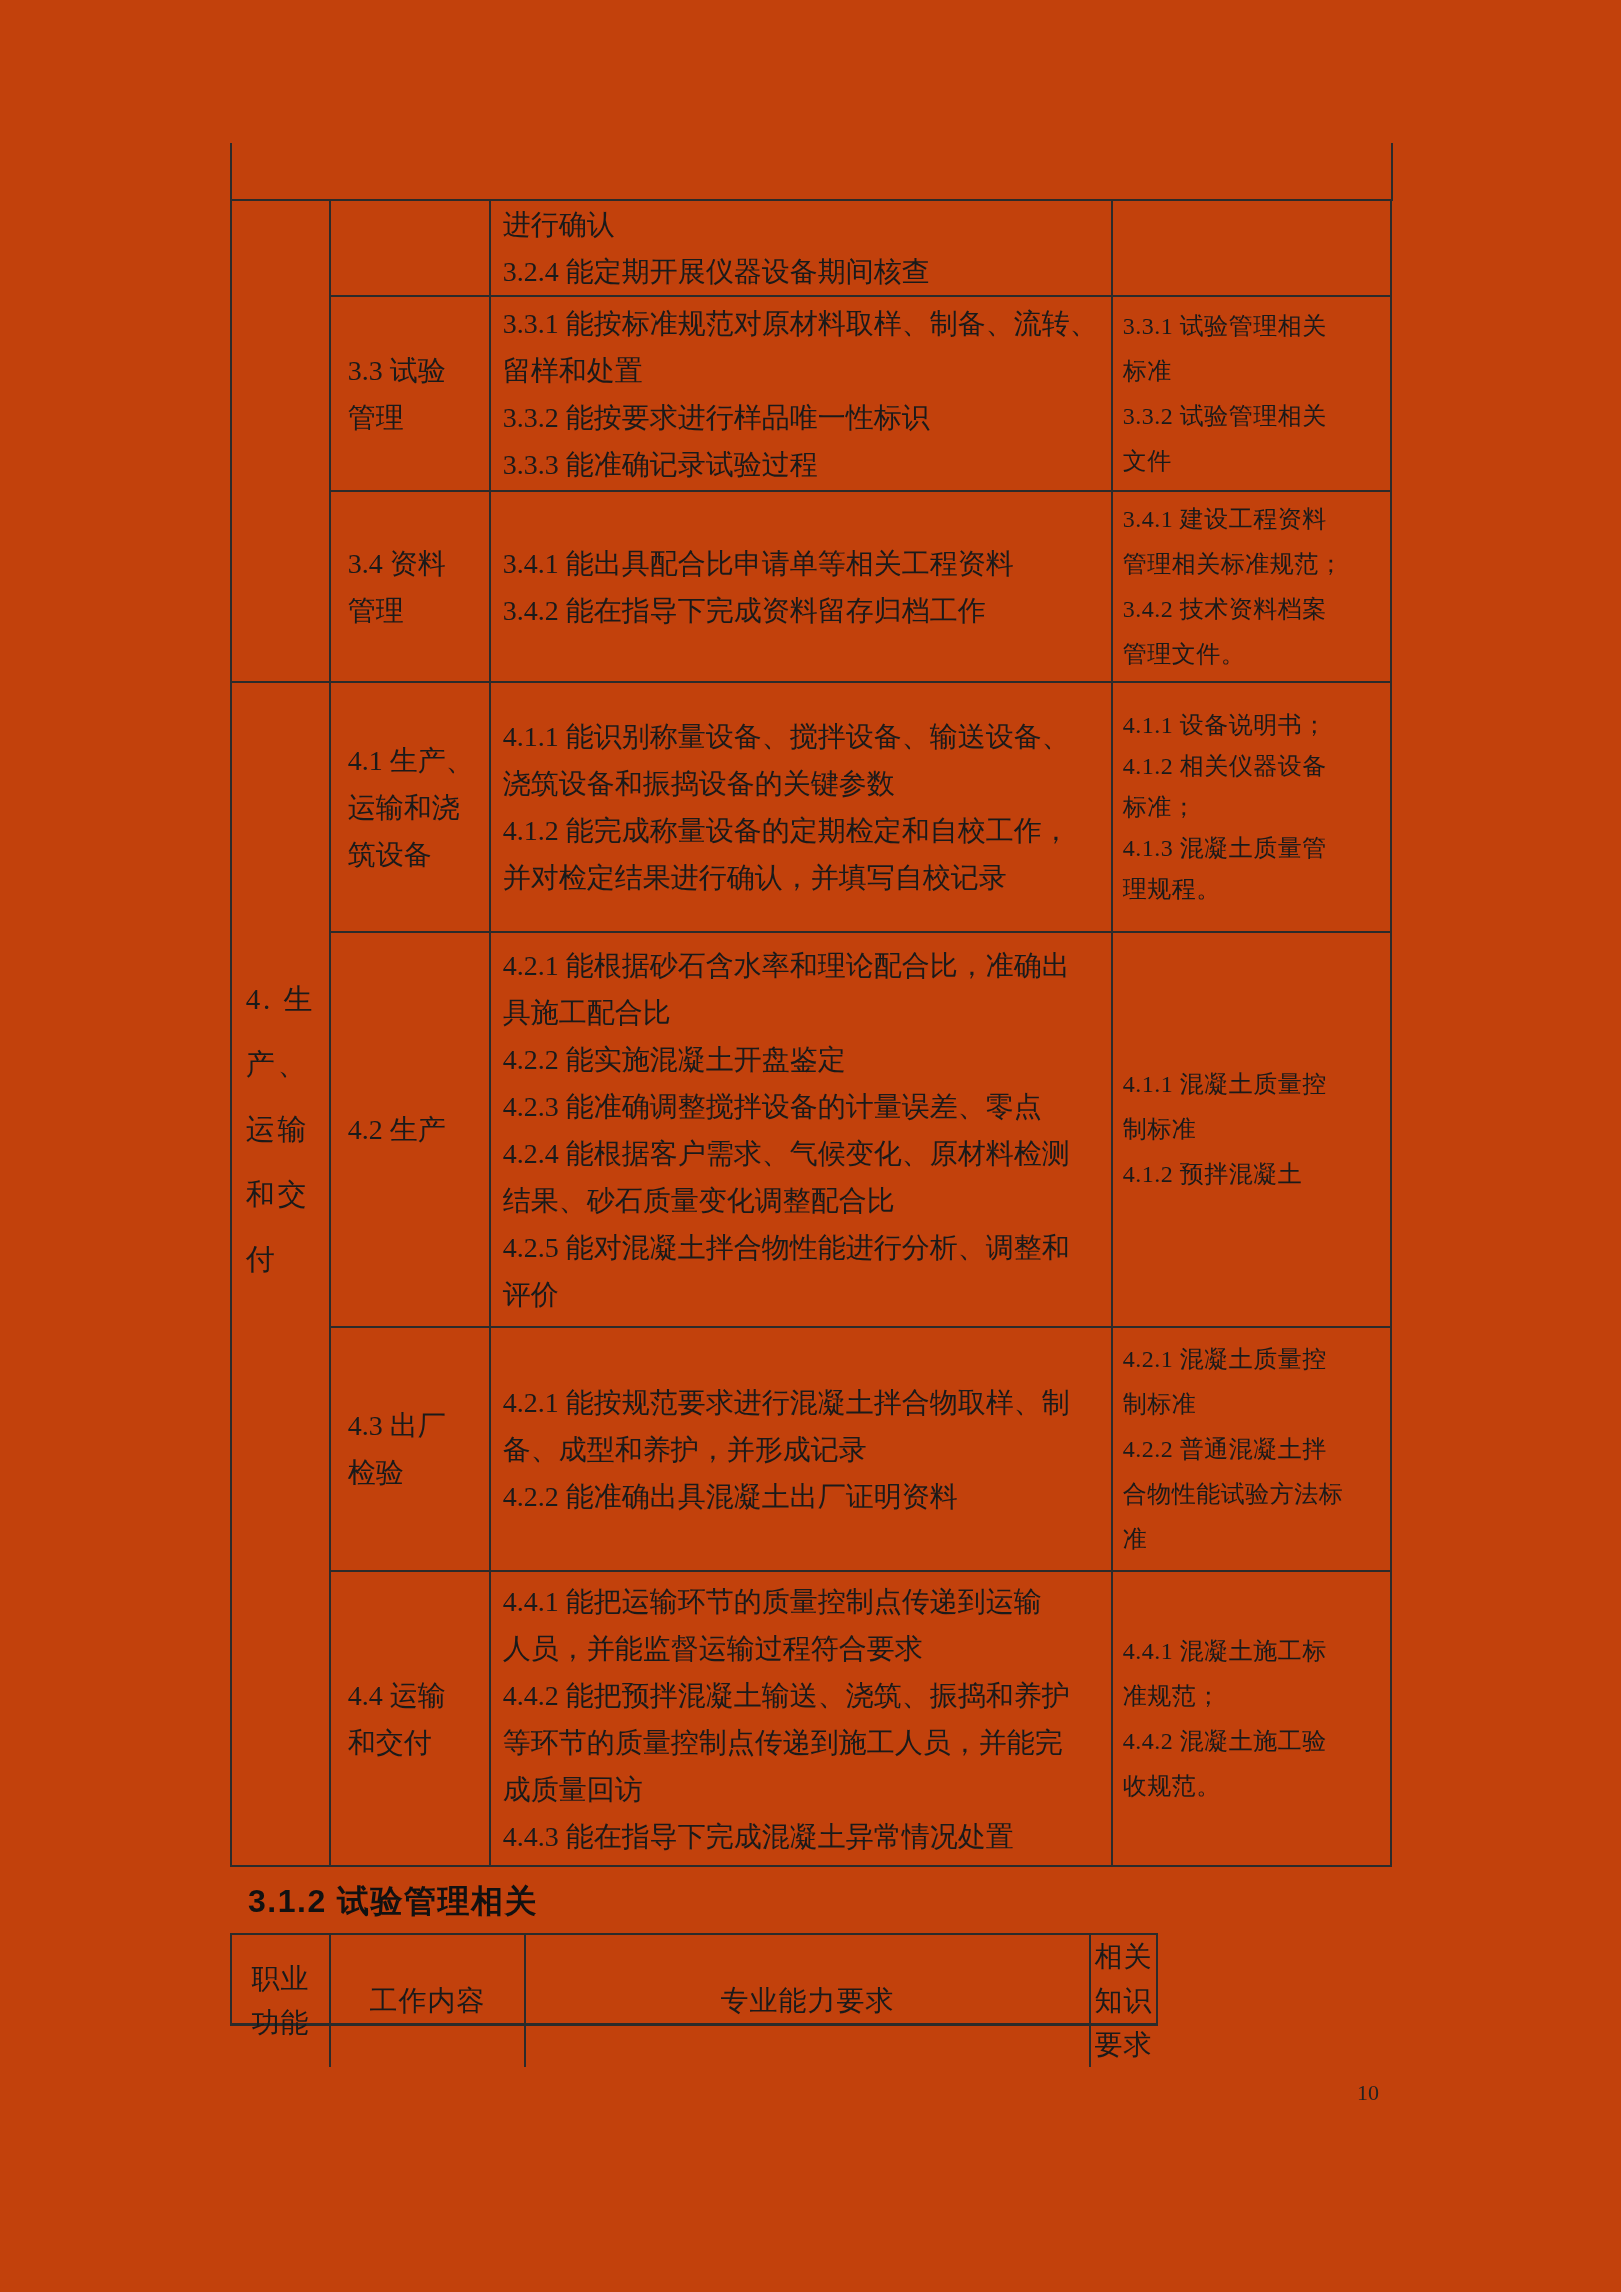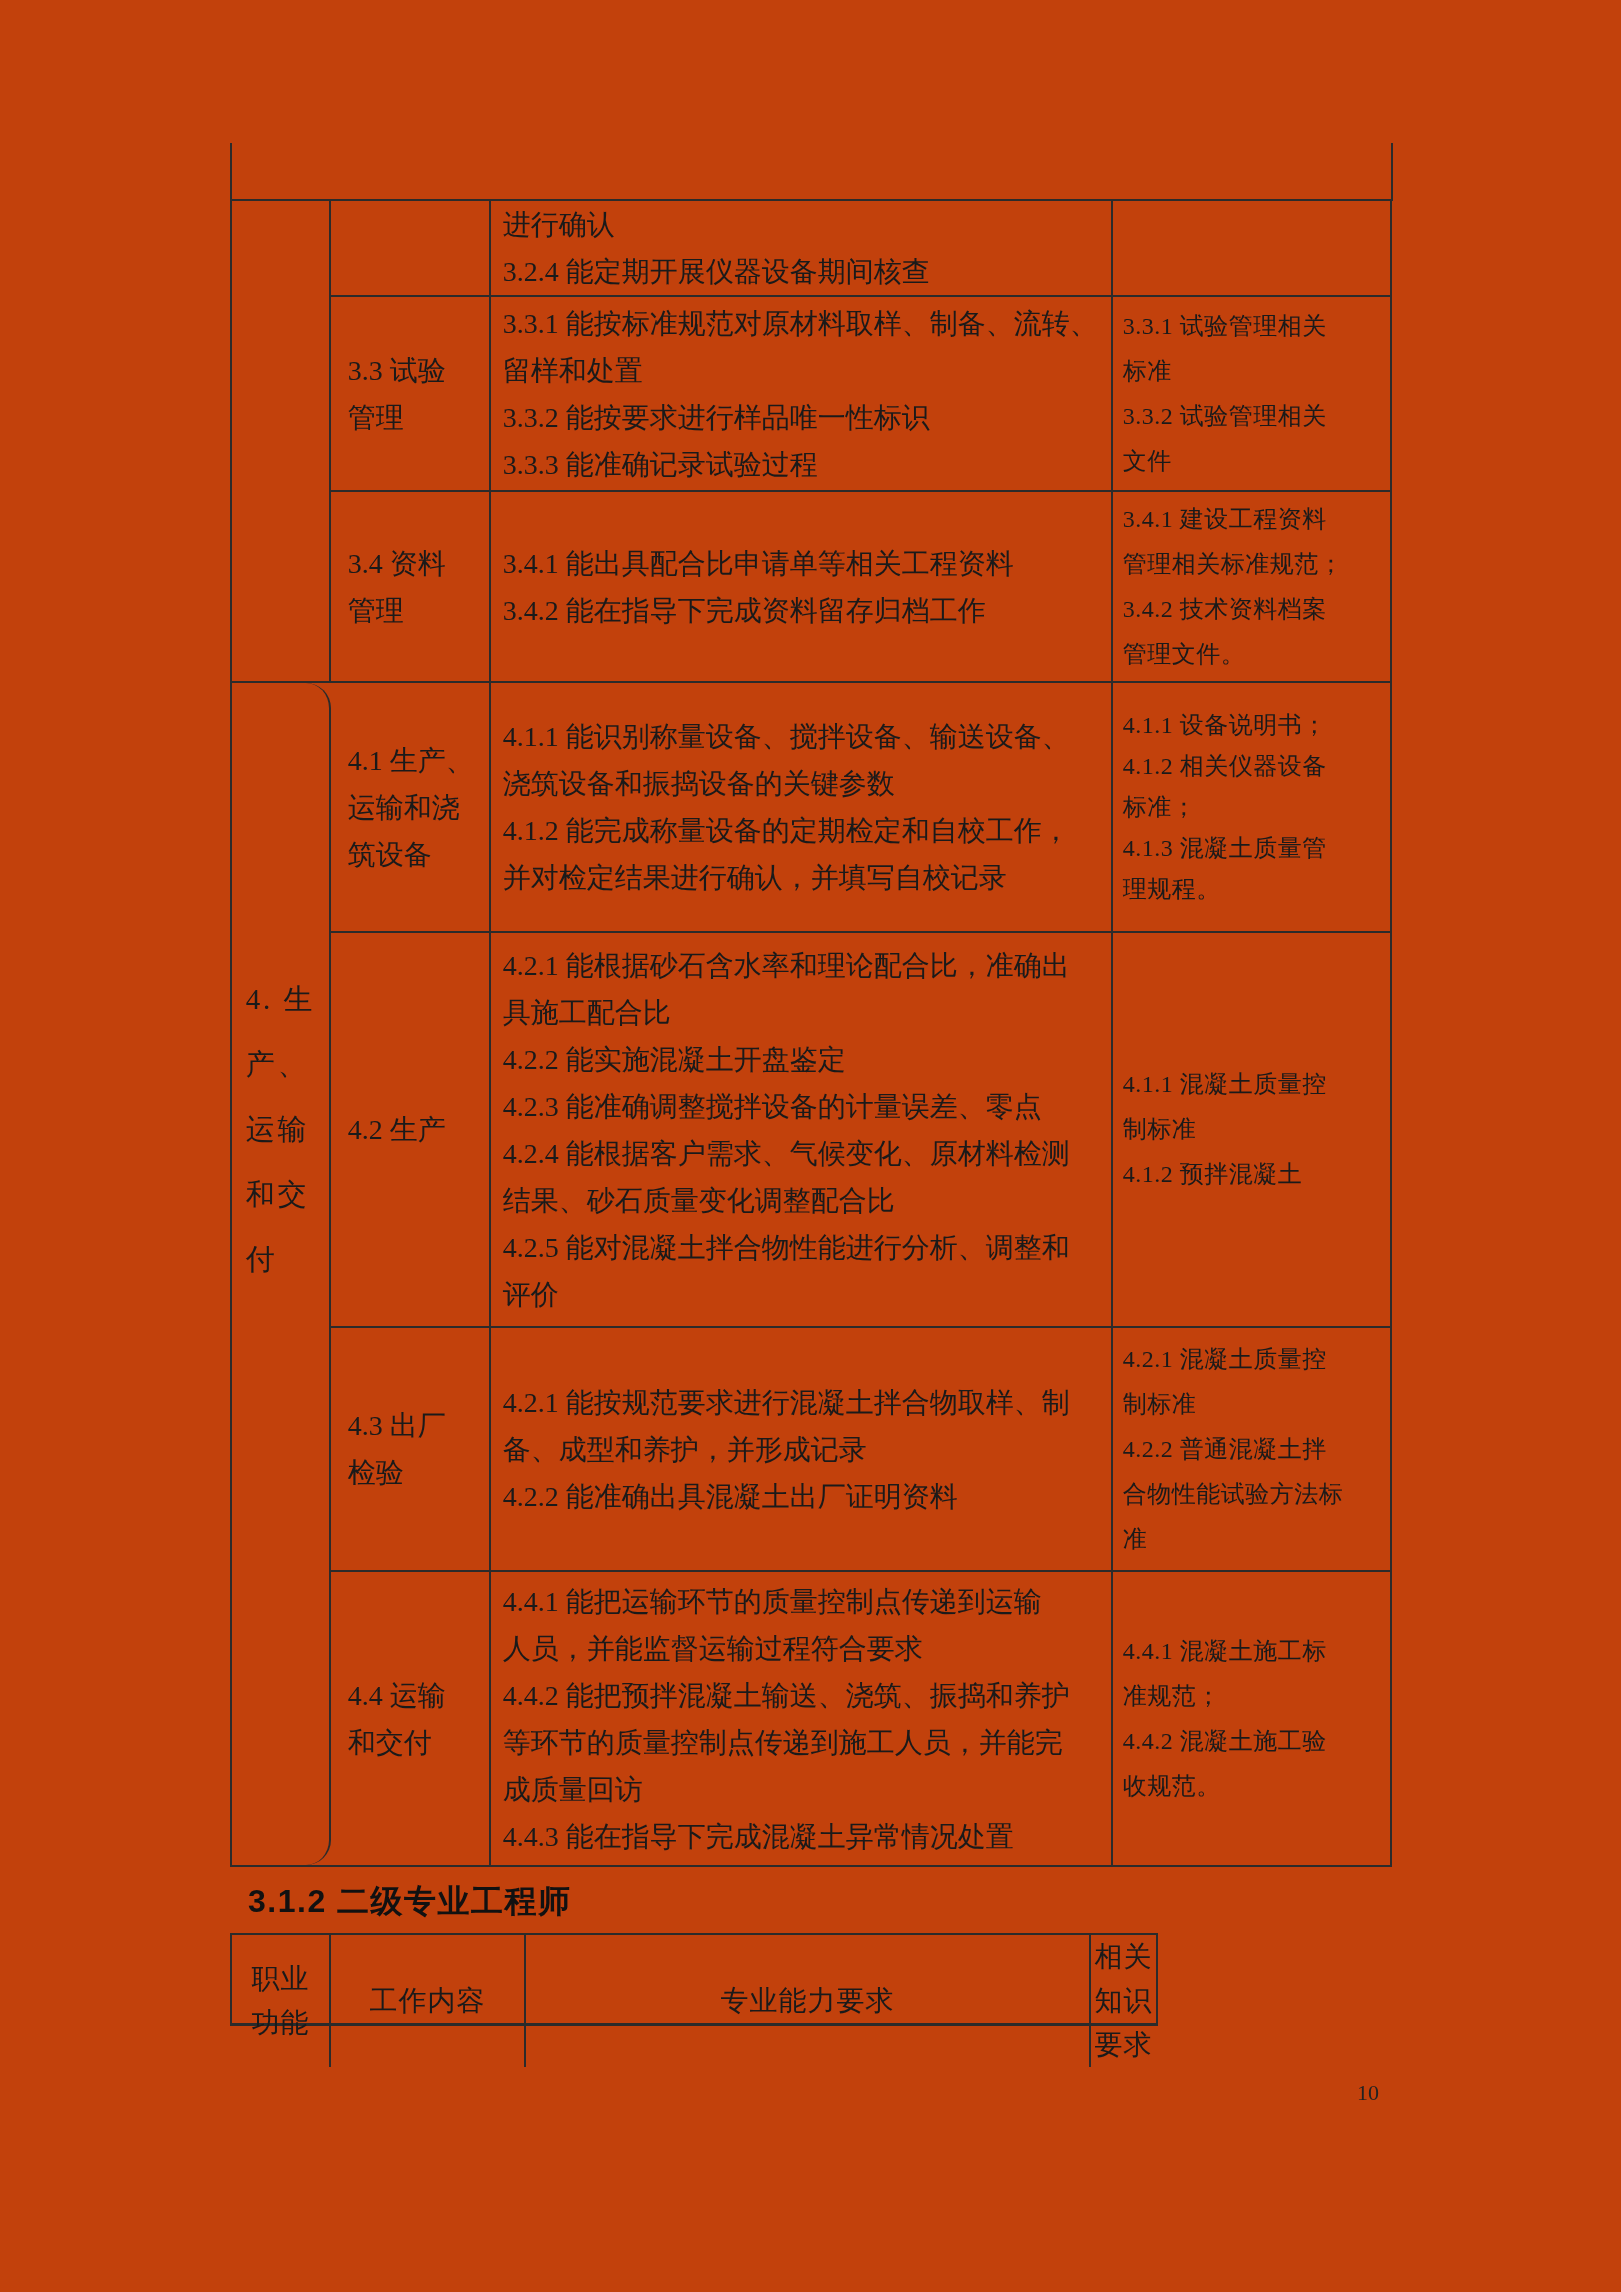--- a/index.html
+++ b/index.html
@@ -110,21 +110,21 @@
 
     <div class="cell col-work" style="grid-column:2;grid-row:3;">3.4 资料
 管理</div>
     <div class="cell col-ability" style="grid-column:3;grid-row:3;">3.4.1 能出具配合比申请单等相关工程资料
 3.4.2 能在指导下完成资料留存归档工作</div>
     <div class="cell col-knowledge last-col" style="grid-column:4;grid-row:3;">3.4.1 建设工程资料
 管理相关标准规范；
 3.4.2 技术资料档案
 管理文件。</div>
 
-    <div class="cell function-cell last-row" style="grid-column:1;grid-row:4/8;border-radius:25px;">4. 生
+    <div class="cell function-cell last-row" style="grid-column:1;grid-row:4/8;">4. 生
 产、
 运输
 和交
 付</div>
 
     <div class="cell col-work" style="grid-column:2;grid-row:4;">4.1 生产、
 运输和浇
 筑设备</div>
     <div class="cell col-ability" style="grid-column:3;grid-row:4;">4.1.1 能识别称量设备、搅拌设备、输送设备、
 浇筑设备和振捣设备的关键参数
@@ -167,21 +167,21 @@
 4.4.2 能把预拌混凝土输送、浇筑、振捣和养护
 等环节的质量控制点传递到施工人员，并能完
 成质量回访
 4.4.3 能在指导下完成混凝土异常情况处置</div>
     <div class="cell col-knowledge last-col last-row" style="grid-column:4;grid-row:7;">4.4.1 混凝土施工标
 准规范；
 4.4.2 混凝土施工验
 收规范。</div>
   </div>
 
-  <div class="section-heading">3.1.2 二级专业工程师</div>
+  <div class="section-heading">3.1.2 试验管理相关</div>
 
   <div class="next-table">
     <div class="hcell">职业
 功能</div>
     <div class="hcell">工作内容</div>
     <div class="hcell">专业能力要求</div>
     <div class="hcell last-col">相关知识要求</div>
   </div>
 
   <div class="page-number">10</div>

